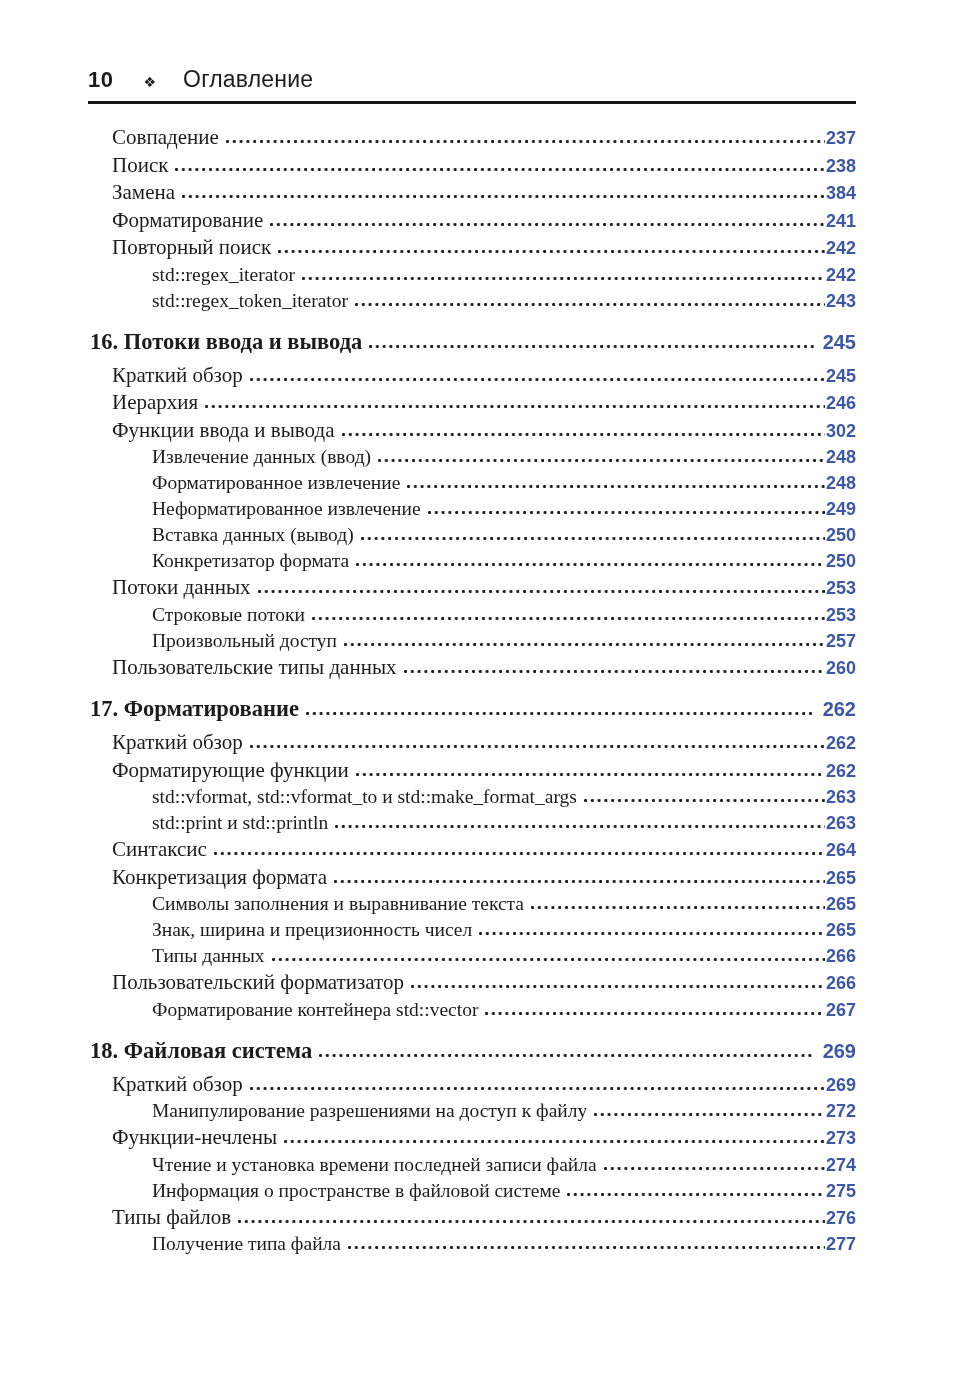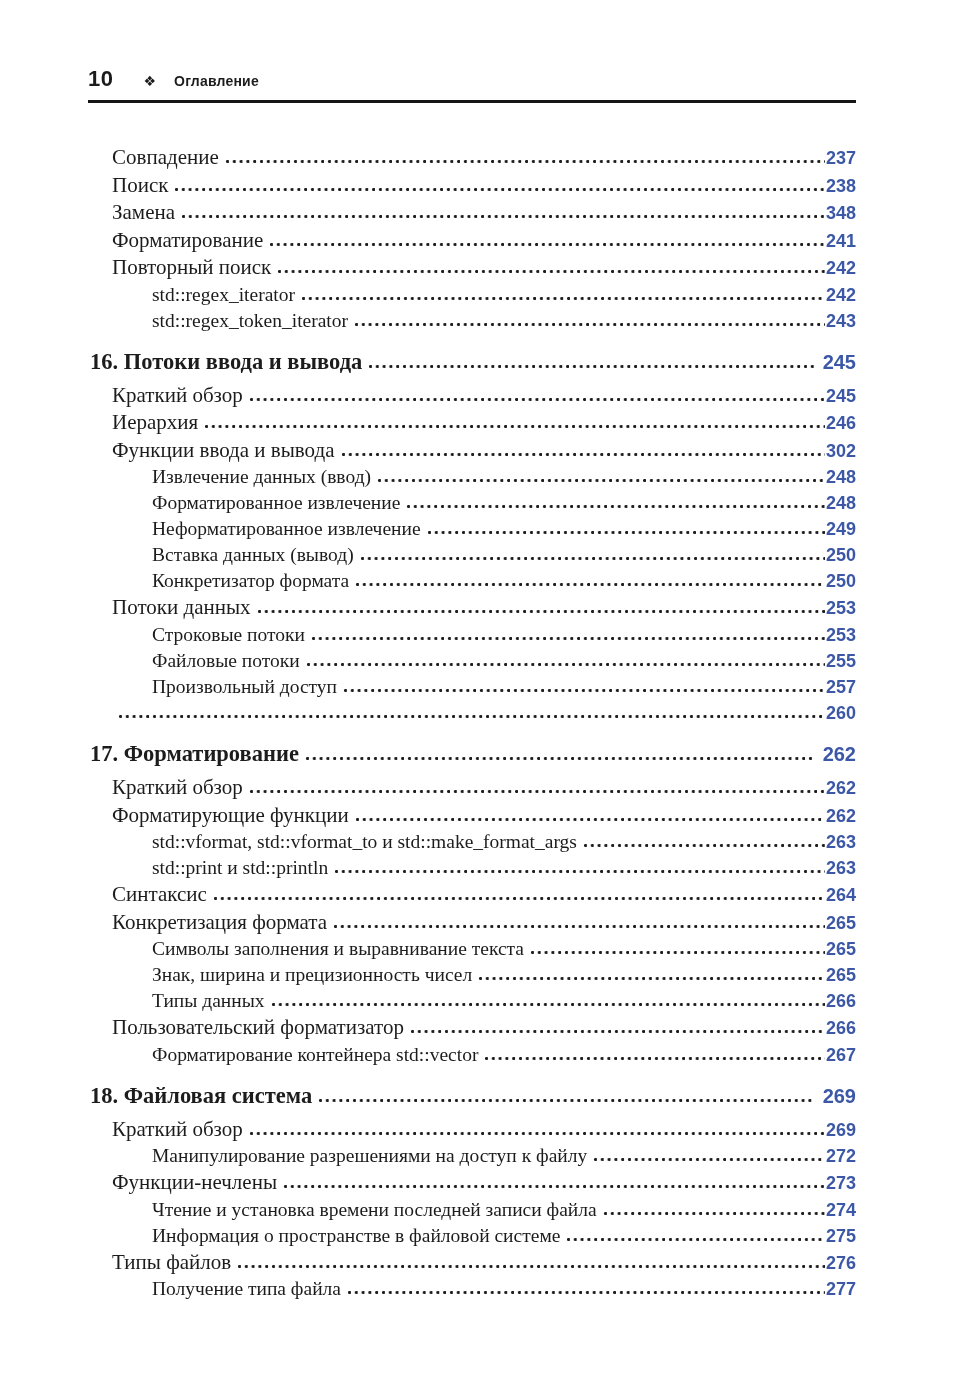--- a/index.html
+++ b/index.html
@@ -31,33 +31,32 @@
     font-weight: 700;
     font-size: 22px;
     letter-spacing: 0.5px;
   }
   .pg-diamond {
     font-size: 14px;
     margin-left: 30px;
     color: #1c1c1c;
   }
   .pg-title {
-    font-size: 14px;
-    margin-left: 18px;
+    font-size: 23px;
+    margin-left: 27px;
     letter-spacing: 0.2px;
-    font-weight: bold;
   }
   .rule {
     height: 3px;
     background: #161616;
     margin-top: 6px;
   }
   
   .toc {
-    margin-top: 41px;
+    margin-top: 20px;
   }
   .row {
     display: flex;
     align-items: baseline;
   }
   .row .label { white-space: nowrap; }
   .lvl0 {
     font-weight: 700;
     font-size: 22.5px;
     line-height: 24px;
@@ -110,21 +109,21 @@
         <span class="page-num">237</span>
       </div>
       <div class="row lvl1">
         <span class="label">Поиск</span>
         <span class="leader"></span>
         <span class="page-num">238</span>
       </div>
       <div class="row lvl1">
         <span class="label">Замена</span>
         <span class="leader"></span>
-        <span class="page-num">348</span>
+        <span class="page-num">384</span>
       </div>
       <div class="row lvl1">
         <span class="label">Форматирование</span>
         <span class="leader"></span>
         <span class="page-num">241</span>
       </div>
       <div class="row lvl1">
         <span class="label">Повторный поиск</span>
         <span class="leader"></span>
         <span class="page-num">242</span>
@@ -188,30 +187,26 @@
         <span class="label">Потоки данных</span>
         <span class="leader"></span>
         <span class="page-num">253</span>
       </div>
       <div class="row lvl2">
         <span class="label">Строковые потоки</span>
         <span class="leader"></span>
         <span class="page-num">253</span>
       </div>
       <div class="row lvl2">
-        <span class="label">Файловые потоки</span>
-        <span class="leader"></span>
-        <span class="page-num">255</span>
-      </div>
-      <div class="row lvl2">
         <span class="label">Произвольный доступ</span>
         <span class="leader"></span>
         <span class="page-num">257</span>
       </div>
       <div class="row lvl1">
+        <span class="label">Пользовательские типы данных</span>
         <span class="leader"></span>
         <span class="page-num">260</span>
       </div>
       <div class="row lvl0">
         <span class="label">17. Форматирование</span>
         <span class="leader"></span>
         <span class="page-num">262</span>
       </div>
       <div class="row lvl1">
         <span class="label">Краткий обзор</span>

